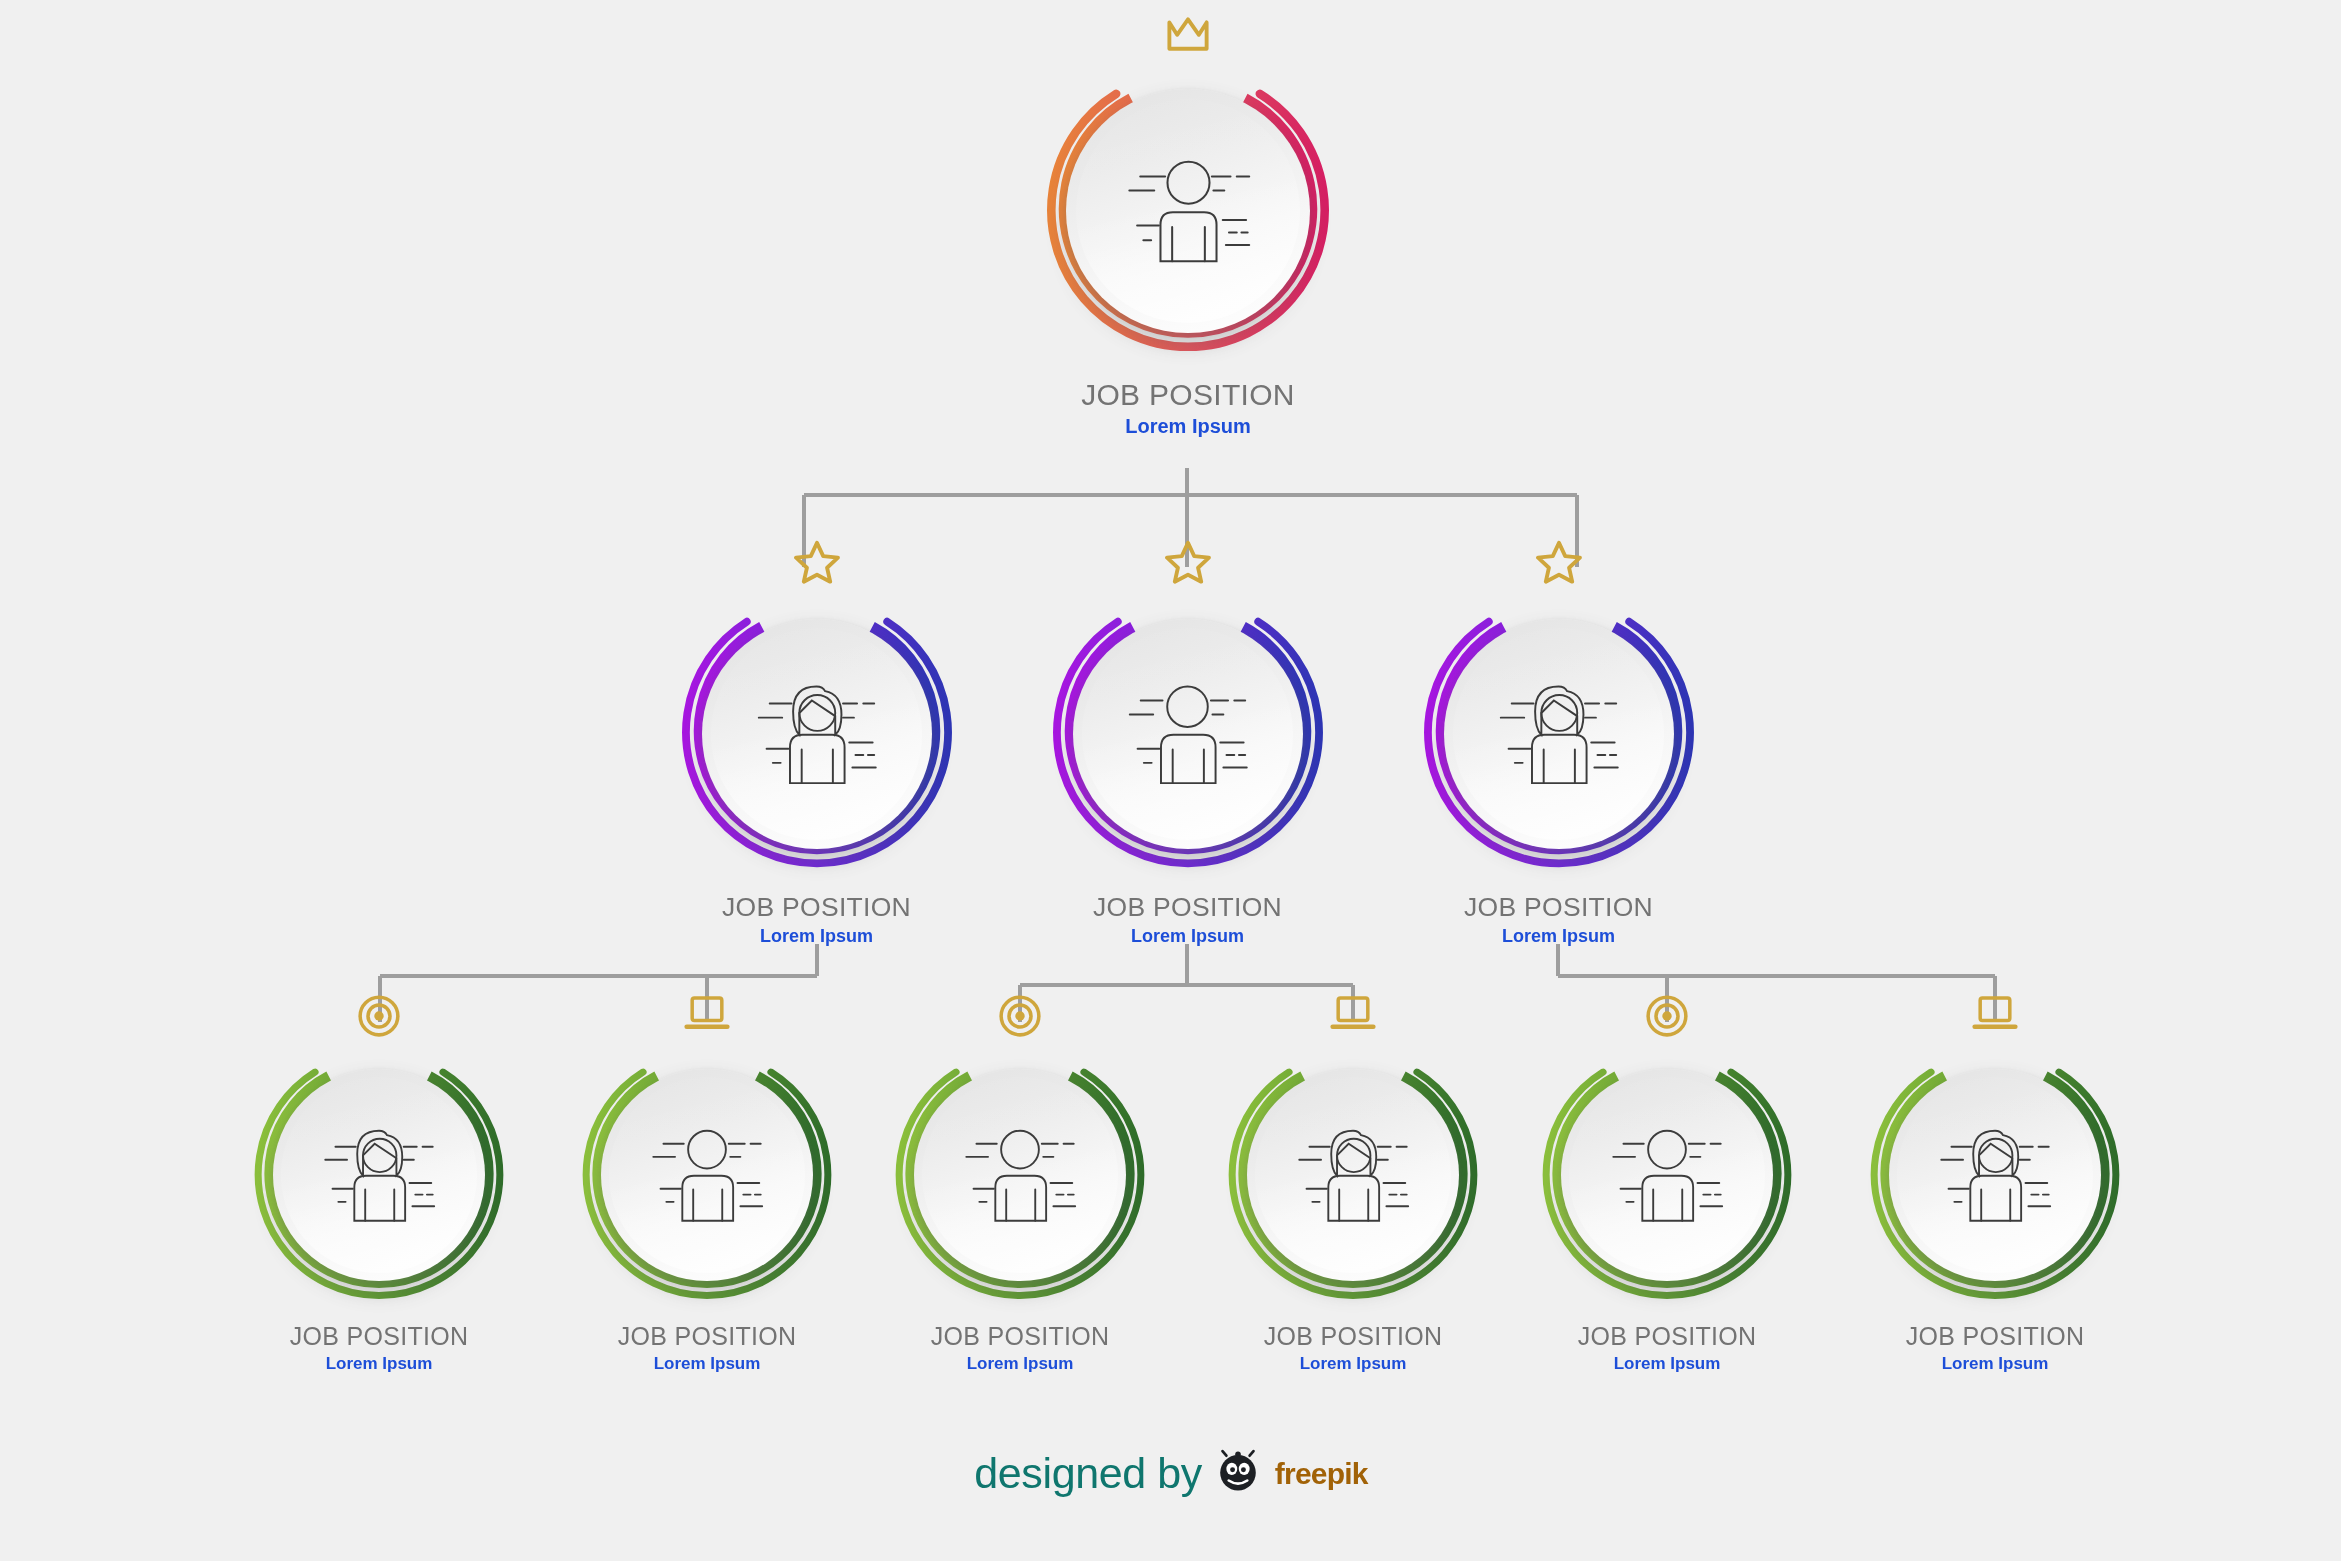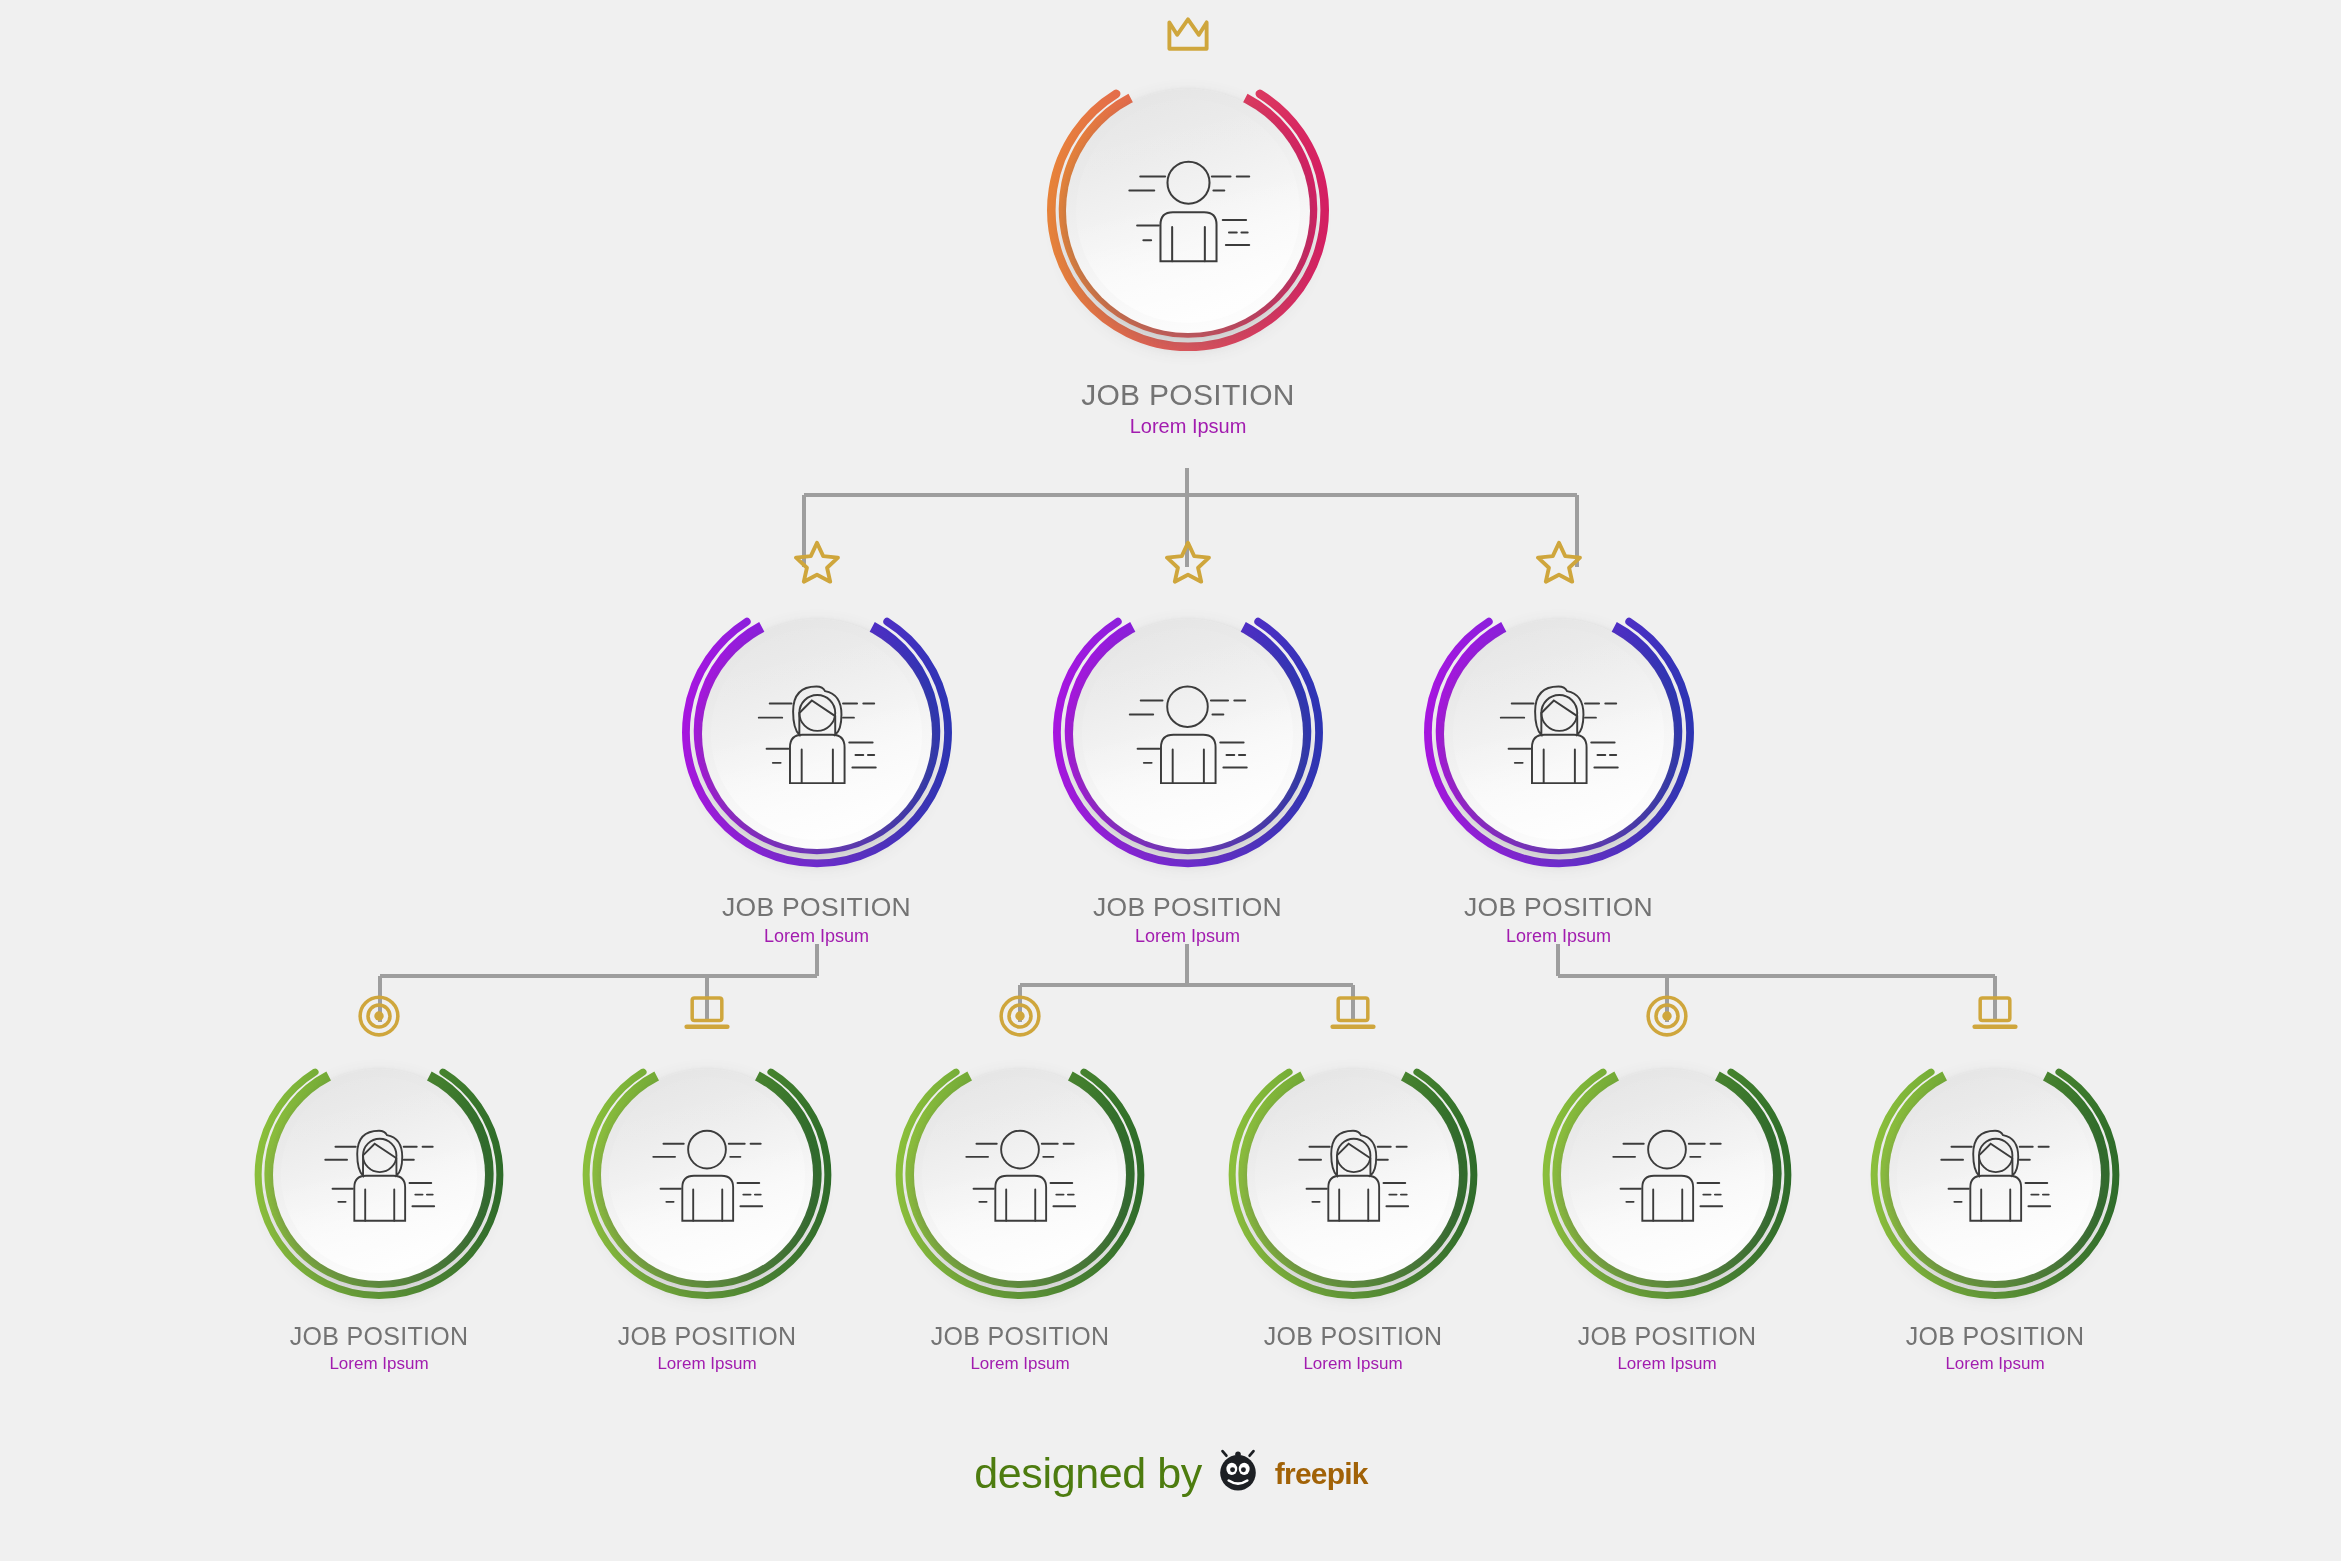--- a/index.html
+++ b/index.html
@@ -44,38 +44,38 @@
   .arcs{position:absolute;left:0;top:0;z-index:2;}
 
   
   .label-title{
     color:#737373;
     letter-spacing:0.3px;
     white-space:nowrap;
     font-weight:400;
   }
   .label-sub{
-    color:#a21caf;
+    color:#1d4ed8;
     white-space:nowrap;
-    font-weight:400;
+    font-weight:700;
   }
 
   .lvl1 .label-title{font-size:30px;margin-top:3.1px;}
   .lvl1 .label-sub{font-size:20px;margin-top:3.1px;}
   .lvl2 .label-title{font-size:26.5px;margin-top:1.6px;}
   .lvl2 .label-sub{font-size:18px;margin-top:3.1px;}
   .lvl3 .label-title{font-size:25px;margin-top:1.6px;}
   .lvl3 .label-sub{font-size:17px;margin-top:3.1px;}
 
   
   #footer{
     position:absolute;left:0;top:1448px;width:2342px;
     display:flex;align-items:center;justify-content:center;gap:12.5px;
   }
-  #footer .fp-by{font-size:43px;color:#4d7c0f;font-weight:400;letter-spacing:-0.4px;}
+  #footer .fp-by{font-size:43px;color:#0f766e;font-weight:400;letter-spacing:-0.4px;}
   #footer .fp-name{font-size:30px;color:#a16207;font-weight:700;letter-spacing:-0.8px;}
 </style>
 </head>
 <body>
 
 <div id="stage">
 
   <svg id="connectors" viewBox="0 0 3000 2000" width="2342" height="1561">
     <g stroke="#9e9e9e" stroke-width="5" fill="none" shape-rendering="crispEdges">
 

